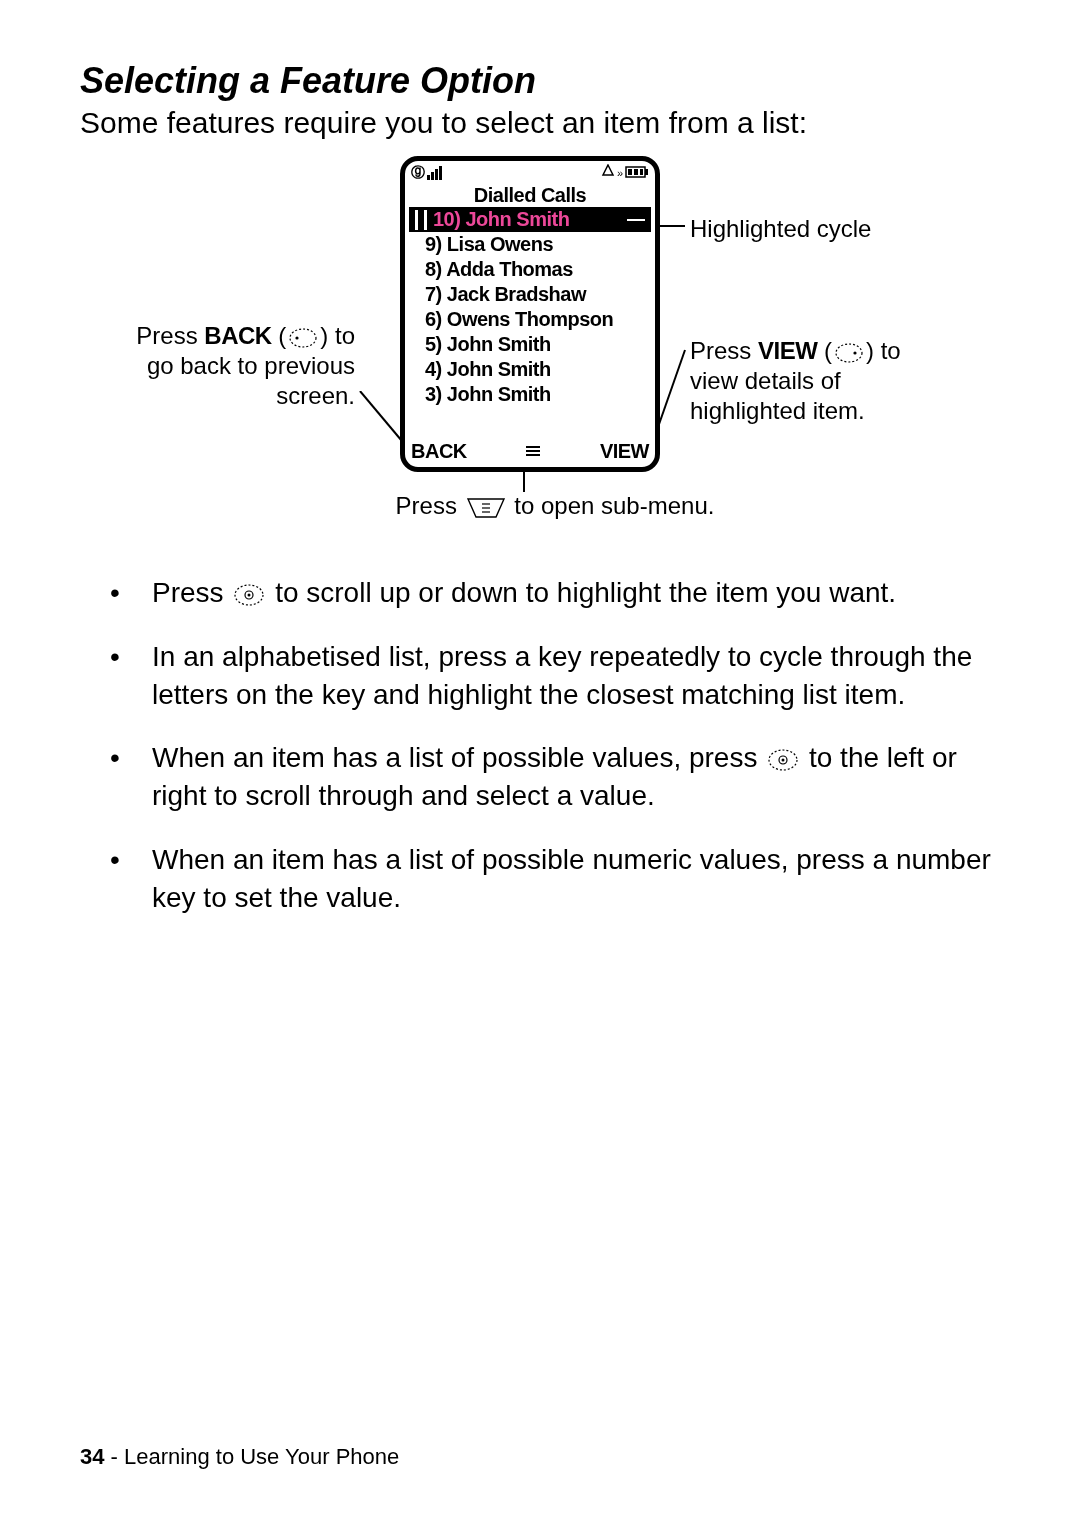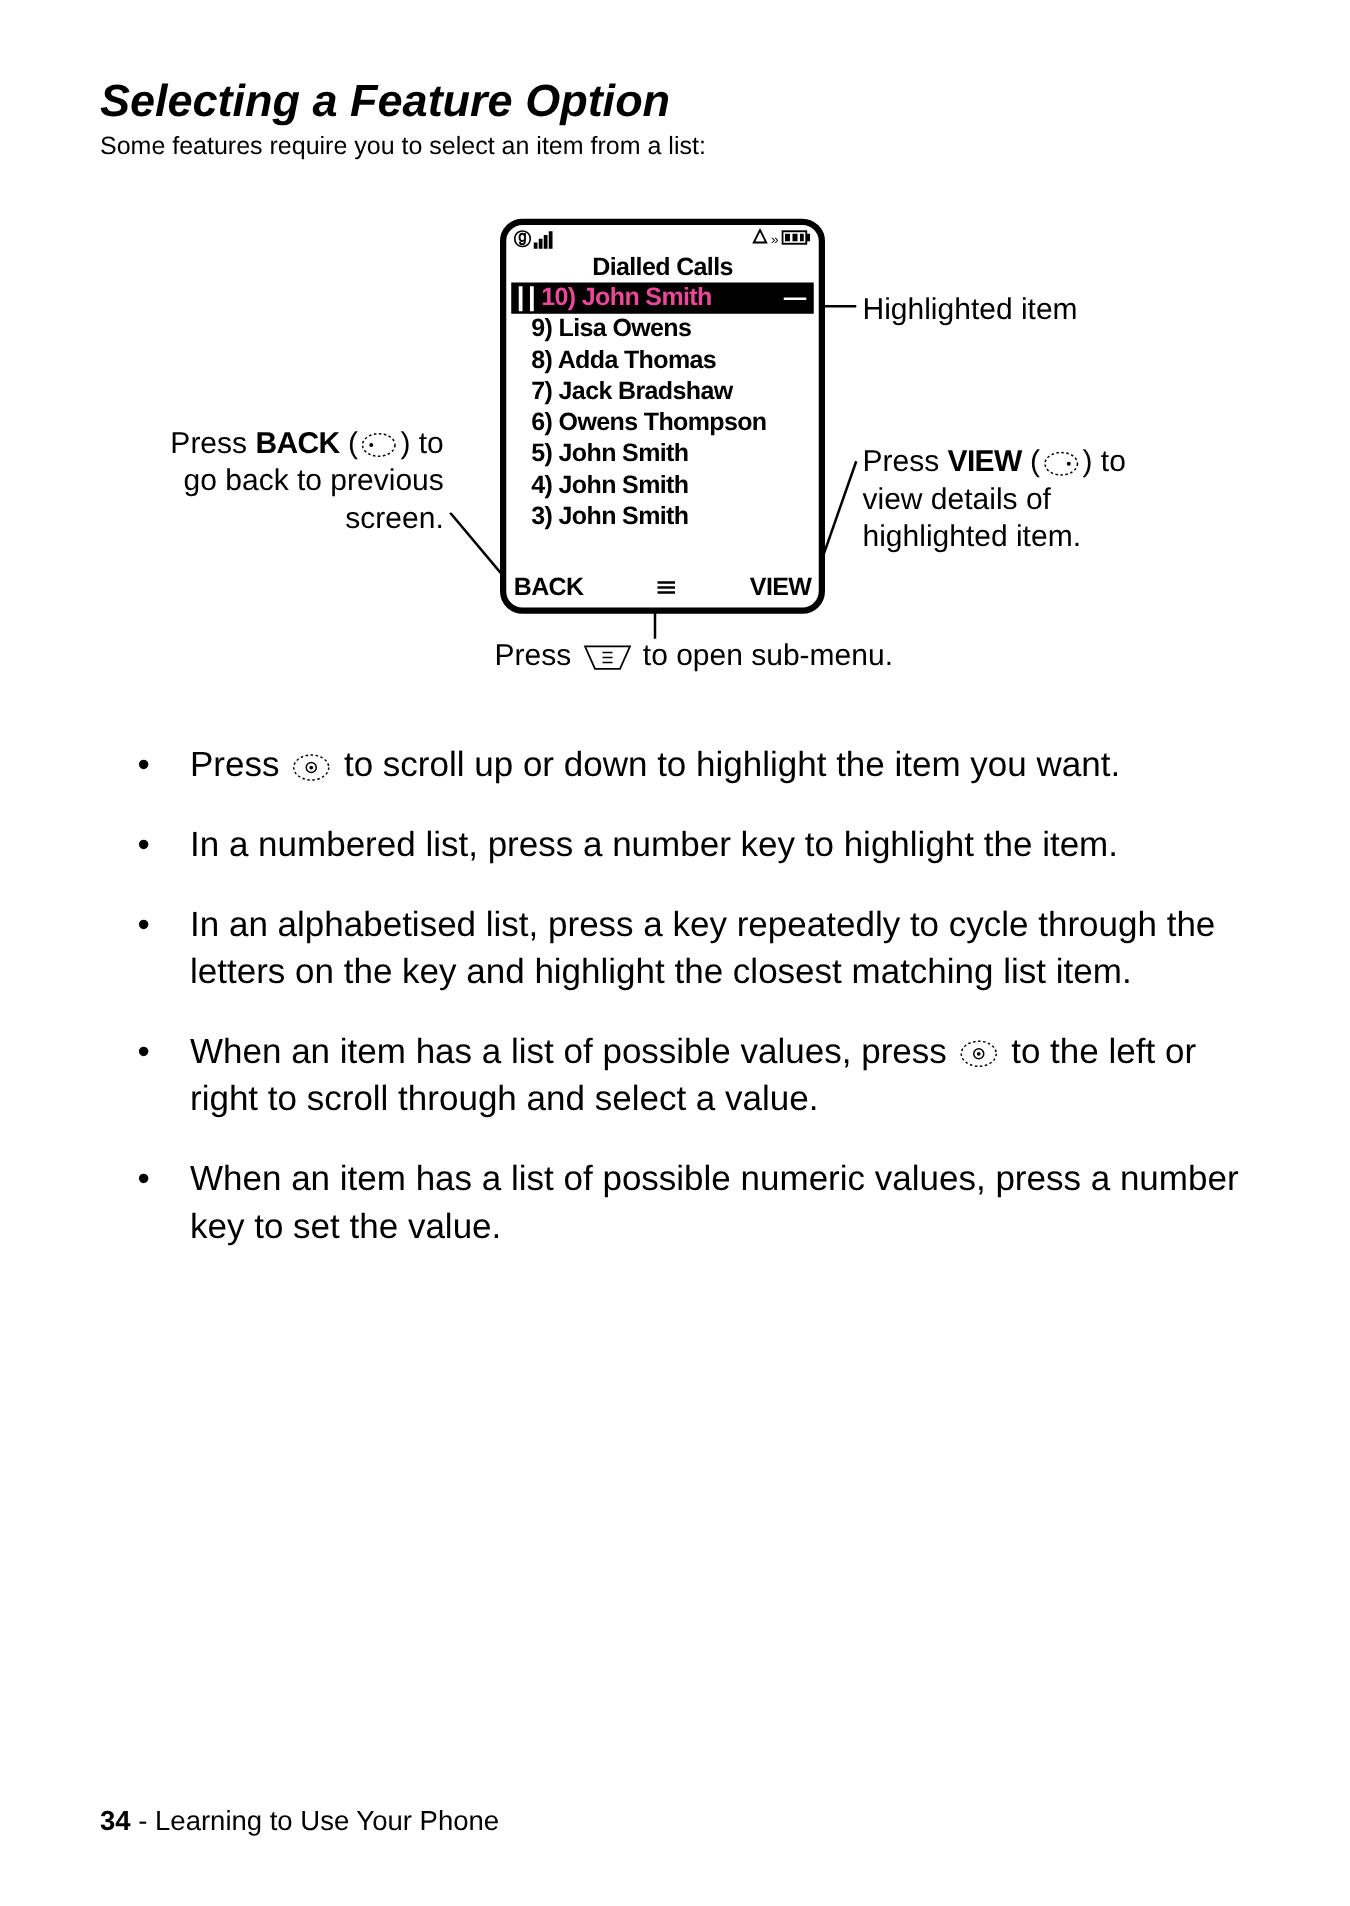--- a/index.html
+++ b/index.html
@@ -12,22 +12,22 @@
     position: relative;
     padding: 60px 80px 0 80px;
   }
   h2.title {
     font-style: italic;
     font-weight: bold;
     font-size: 36px;
     margin-bottom: 4px;
   }
   .intro {
-    font-size: 20px;
-    margin-bottom: 46px;
+    font-size: 30px;
+    margin-bottom: 16px;
   }
   .diagram-wrap {
     position: relative;
     width: 100%;
     height: 400px;
   }
   .phone {
     position: absolute;
     left: 320px;
     top: 0;
@@ -235,21 +235,21 @@
 
   <div class="callout callout-left">
     <span>Press </span><span class="bb">BACK</span><span> (</span><span class="ellipse-btn">
         <svg width="30" height="22">
           <ellipse cx="15" cy="11" rx="13" ry="9" fill="none" stroke="#000" stroke-width="1.2" stroke-dasharray="2 2"></ellipse>
           <circle cx="9" cy="11" r="1.6" fill="#000"></circle>
         </svg>
       </span><span>) to go back to previous screen.</span>
   </div>
 
-  <div class="callout callout-hl">Highlighted item</div>
+  <div class="callout callout-hl">Highlighted cycle</div>
 
   <div class="callout callout-view">
     <span>Press </span><span class="bb">VIEW</span><span> (</span><span class="ellipse-btn">
         <svg width="30" height="22">
           <ellipse cx="15" cy="11" rx="13" ry="9" fill="none" stroke="#000" stroke-width="1.2" stroke-dasharray="2 2"></ellipse>
           <circle cx="21" cy="11" r="1.6" fill="#000"></circle>
         </svg>
       </span><span>) to view details of highlighted item.</span>
   </div>
 
@@ -268,21 +268,20 @@
 <ul class="bullets">
   <li>
     <span>Press </span><span class="ellipse-btn">
         <svg width="32" height="24">
           <ellipse cx="16" cy="12" rx="14" ry="10" fill="none" stroke="#000" stroke-width="1.2" stroke-dasharray="2 2"></ellipse>
           <circle cx="16" cy="12" r="4" fill="none" stroke="#000" stroke-width="1.2"></circle>
           <circle cx="16" cy="12" r="1.5" fill="#000"></circle>
         </svg>
       </span><span> to scroll up or down to highlight the item you want.</span>
   </li>
-  <li>In a numbered list, press a number key to highlight the item.</li>
   <li>In an alphabetised list, press a key repeatedly to cycle through the letters on the key and highlight the closest matching list item.</li>
   <li>
     <span>When an item has a list of possible values, press </span><span class="ellipse-btn">
         <svg width="32" height="24">
           <ellipse cx="16" cy="12" rx="14" ry="10" fill="none" stroke="#000" stroke-width="1.2" stroke-dasharray="2 2"></ellipse>
           <circle cx="16" cy="12" r="4" fill="none" stroke="#000" stroke-width="1.2"></circle>
           <circle cx="16" cy="12" r="1.5" fill="#000"></circle>
         </svg>
       </span><span> to the left or right to scroll through and select a value.</span>
   </li>

